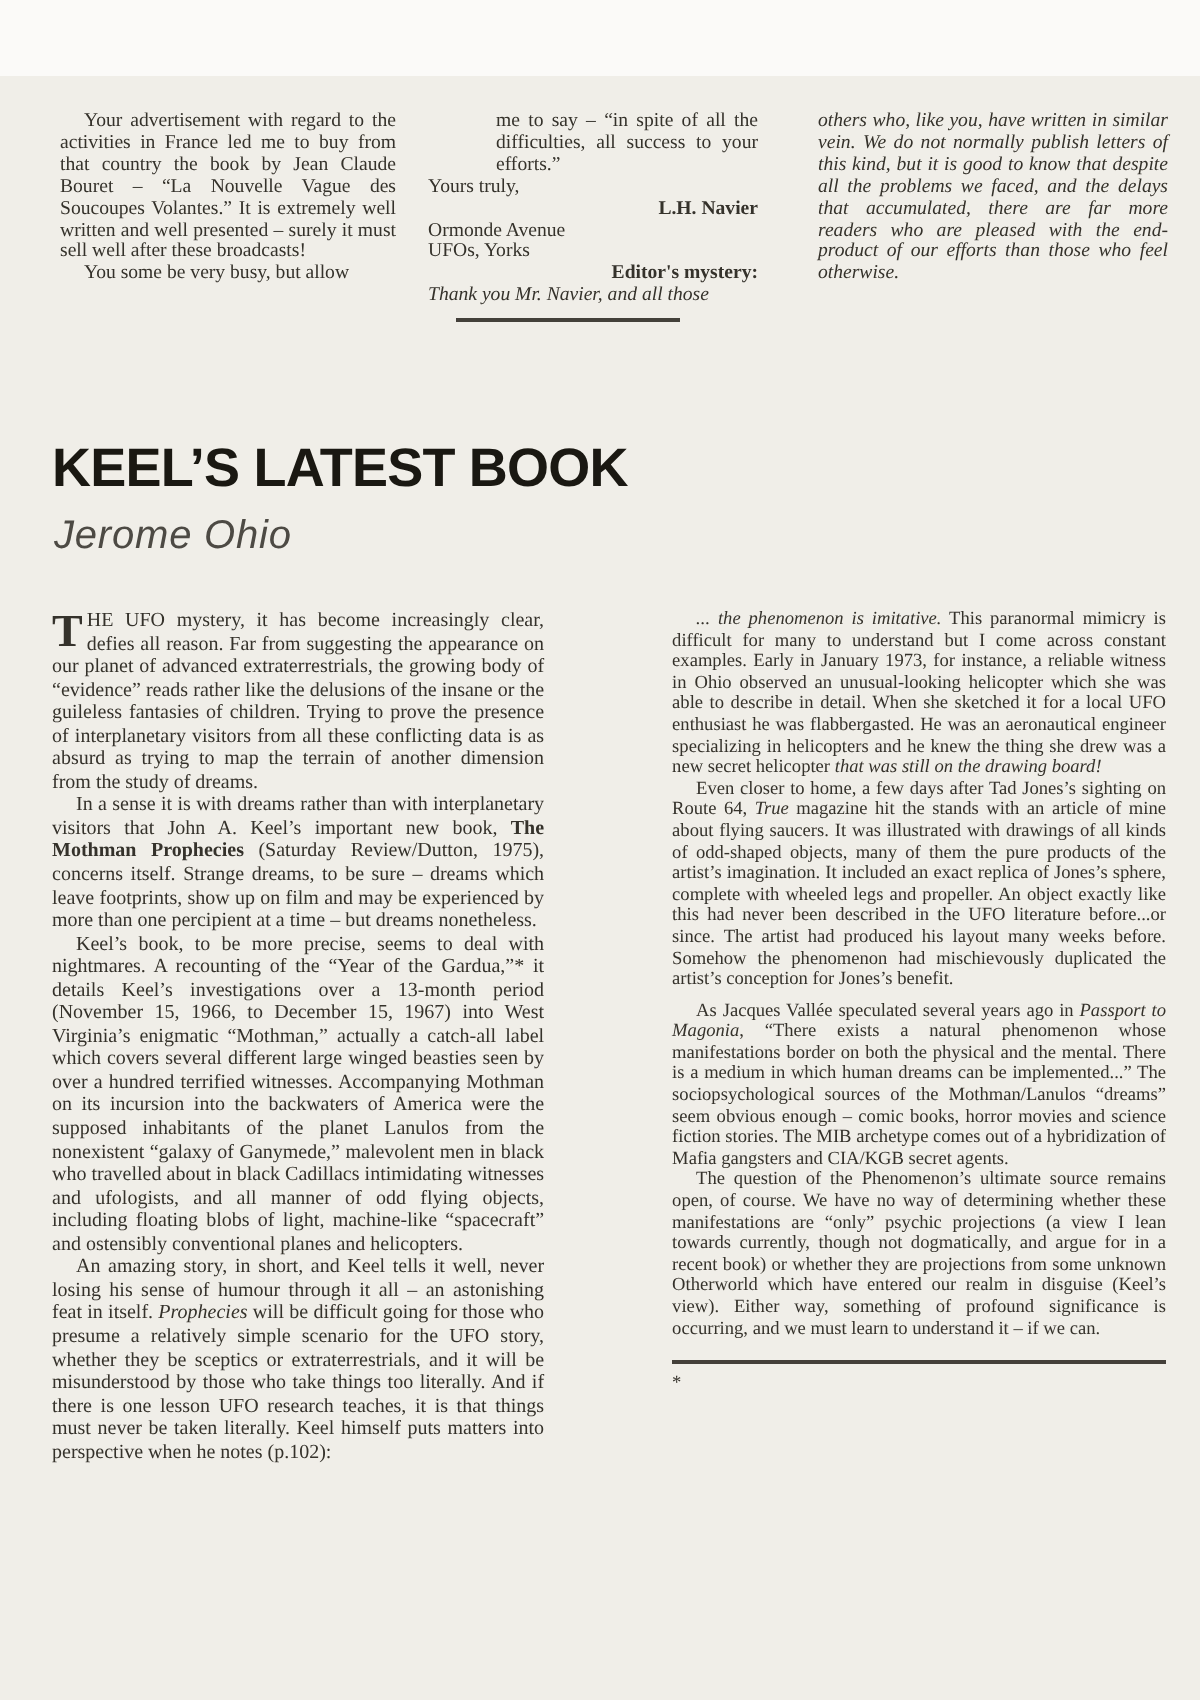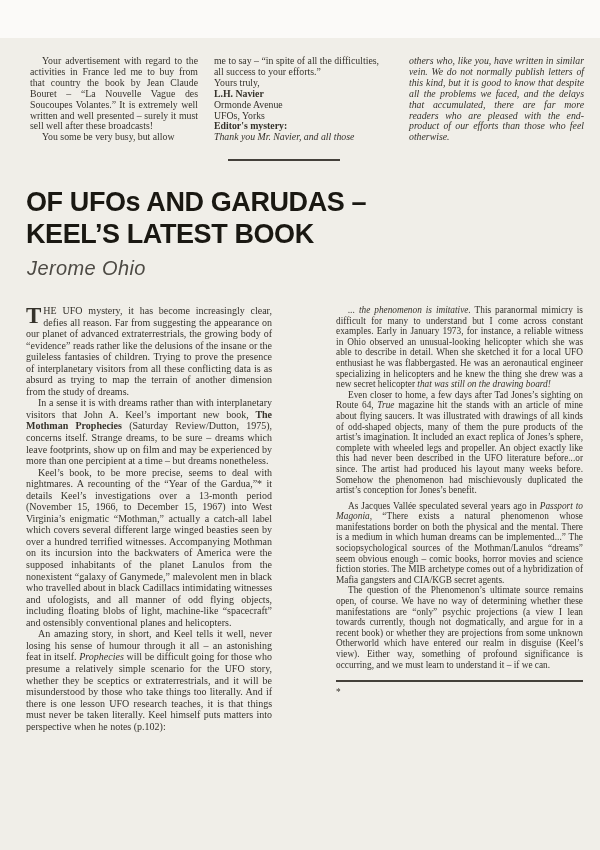--- a/index.html
+++ b/index.html
@@ -10,23 +10,23 @@
     color:var(--ink,#35322b);
   }
   .top-margin{position:absolute;top:0;left:0;width:600px;height:38px;background:var(--margin,#fbfaf8);}
   
   .letters{position:absolute;top:56px;left:30px;width:554px;display:flex;
            font-size:9.8px;line-height:10.9px;}
   .letters p{margin:0;}
   .lcol1{width:168px;margin-right:16px;text-align:justify;}
   .lcol1 p{text-indent:12px;}
   .lcol2{width:165px;margin-right:30px;}
-  .lcol2 .just{text-align:justify;}
+  .lcol2 .just{text-align:justify;margin-left:34px;}
   .lcol3{width:175px;font-style:italic;text-align:justify;}
-  .b{font-weight:bold;}
+  .b{font-weight:bold;text-align:right;}
   .i{font-style:italic;}
   .divider{position:absolute;top:159px;left:228px;width:112px;height:2px;background:var(--rule,#44403a);}
   
   h1{position:absolute;top:186px;left:26px;margin:0;
      font-family:"Liberation Sans",sans-serif;font-weight:bold;
      font-size:27px;line-height:32px;letter-spacing:-0.4px;
      color:var(--headline,#1a1812);}
   .byline{position:absolute;top:257px;left:27px;
           font-family:"Liberation Sans",sans-serif;font-style:italic;
           font-size:20px;color:#4d4a44;letter-spacing:0.4px;}
@@ -64,21 +64,21 @@
     <p class="i">Thank you Mr. Navier, and all those</p>
   </div>
   <div class="lcol3">
     <p>others who, like you, have written in similar vein. We do not normally publish letters of this kind, but it is good to know that despite all the problems we faced, and the delays that accumulated, there are far more readers who are pleased with the end-product of our efforts than those who feel otherwise.</p>
   </div>
 </section>
 
 <div class="divider"></div>
 
 <h1>
-  <span>OF UFOs AND GARUDAS –</span><br>
+  <br>
   <span>KEEL’S LATEST BOOK</span>
 </h1>
 
 <div class="byline">Jerome Ohio</div>
 
 <div class="bodycols">
   <div class="leftcol">
     <p><span class="dropcap">T</span><span><span>HE UFO mystery, it has become increasingly clear, defies all reason. Far from suggesting the appearance on our planet of advanced extraterrestrials, the growing body of “evidence” reads rather like the delusions of the insane or the guileless fantasies of children. Trying to prove the presence of interplanetary visitors from all these conflicting data is as absurd as trying to map the terrain of another dimension from the study of dreams.</span></span></p>
     <p class="indent"><span>In a sense it is with dreams rather than with interplanetary visitors that John A. Keel’s important new book, </span><span class="seg-b">The Mothman Prophecies</span><span> (Saturday Review/Dutton, 1975), concerns itself. Strange dreams, to be sure – dreams which leave footprints, show up on film and may be experienced by more than one percipient at a time – but dreams nonetheless.</span></p>
     <p class="indent"><span>Keel’s book, to be more precise, seems to deal with nightmares. A recounting of the “Year of the Gardua,”* it details Keel’s investigations over a 13-month period (November 15, 1966, to December 15, 1967) into West Virginia’s enigmatic “Mothman,” actually a catch-all label which covers several different large winged beasties seen by over a hundred terrified witnesses. Accompanying Mothman on its incursion into the backwaters of America were the supposed inhabitants of the planet Lanulos from the nonexistent “galaxy of Ganymede,” malevolent men in black who travelled about in black Cadillacs intimidating witnesses and ufologists, and all manner of odd flying objects, including floating blobs of light, machine-like “spacecraft” and ostensibly conventional planes and helicopters.</span></p>

